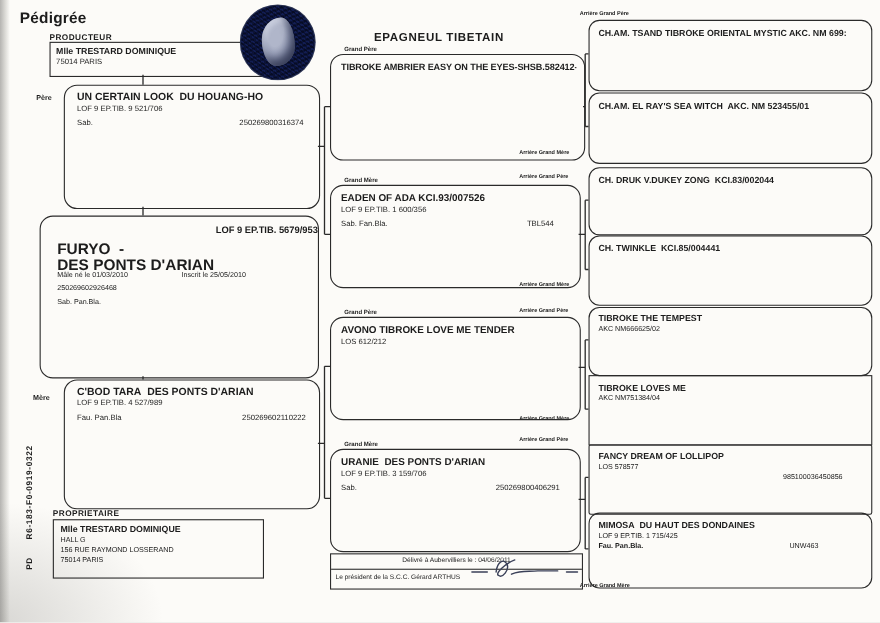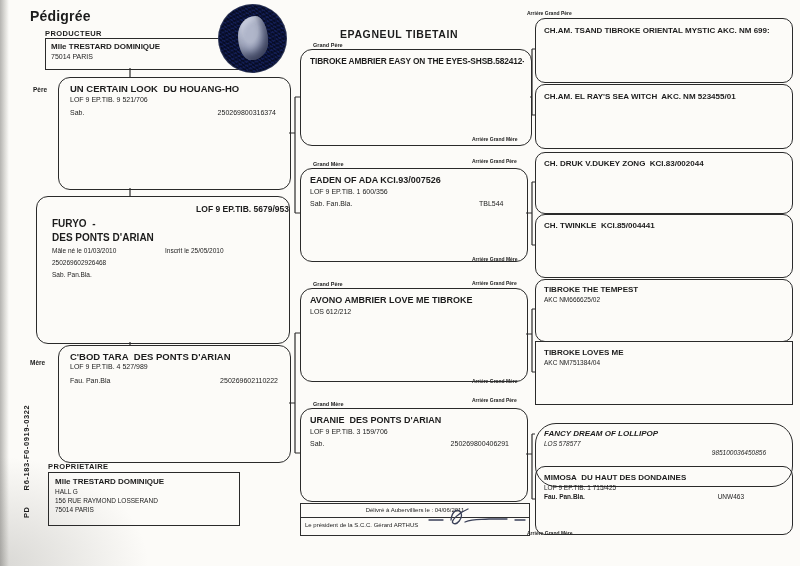--- a/index.html
+++ b/index.html
@@ -12,21 +12,21 @@
   .abs{position:absolute;}
   .box{position:absolute;border:1.6px solid #2a2a2a;border-radius:12px;}
   .sqbox{position:absolute;border:1.5px solid #2a2a2a;}
   .box span,.sqbox span{position:absolute;white-space:nowrap;}
   .title{font-size:14px;font-weight:700;letter-spacing:.2px;}
   .breed{font-size:10.5px;font-weight:700;letter-spacing:.6px;}
   .seclbl{font-size:7.5px;font-weight:700;letter-spacing:.4px;}
   .rolelbl{font-size:6.5px;font-weight:700;}
   .gplbl{font-size:5.5px;font-weight:700;}
   .aglbl{font-size:5px;font-weight:700;color:#222;}
-  .n10{font-size:10px;font-weight:700;}
+  .n10{font-size:14px;font-weight:700;}
   .n95{font-size:9.5px;font-weight:700;}
   .n9{font-size:9px;font-weight:700;}
   .n85{font-size:8.3px;font-weight:700;letter-spacing:-.1px;}
   .n8{font-size:8px;font-weight:700;}
   .s7{font-size:7px;}
   .s65{font-size:6.5px;}
   .c-lof{font-size:8.5px;font-weight:700;width:100%;text-align:right;left:0;}
   .stamp{position:absolute;left:218px;top:4px;width:69px;height:69px;border-radius:50%;
          background:repeating-linear-gradient(37deg,#1c2540 0 1.5px,#2c3a63 1.5px 3px),
                     repeating-linear-gradient(-24deg,#202a49 0 2px,#35406a 2px 4px);
@@ -53,21 +53,21 @@
   <svg class="abs" style="left:0;top:0;" width="800" height="566" viewBox="0 0 800 566">
     <path d="M130 68 V77 M130 188 V196 M130 342 V345
              M289 133 H295 M295 97 V213 M295 97 H300 M295 213 H300
              M289 403 H295 M295 333 V453 M295 333 H300 M295 453 H300
              M530 97 H532 M532 49 V115 M532 49 H535 M532 115 H535
              M526 213 H532 M532 182 V245 M532 182 H535 M532 245 H535
              M526 334 H532 M532 309 V372 M532 309 H535 M532 372 H535
              M526 454 H532 M532 434 V499 M532 434 H535 M532 499 H535" stroke="#2b2b2b" stroke-width="1.2" fill="none"></path>
   </svg>
 
-  <div class="abs title" style="left:30px;top:8px;text-align:center;">Pédigrée</div>
+  <div class="abs title" style="left:18px;top:8px;text-align:center;">Pédigrée</div>
   <div class="abs seclbl" style="left:45px;top:29px;">PRODUCTEUR</div>
   <div class="sqbox" style="left:45px;top:38px;width:196px;height:30px;">
     <span class="n8" style="left:5px;top:3px;">Mlle TRESTARD DOMINIQUE</span>
     <span class="s7" style="left:5px;top:14px;">75014 PARIS</span>
   </div>
   <div class="stamp">
     <div class="stamp-figure"></div>
   </div>
   <div class="abs breed" style="left:340px;top:28px;">EPAGNEUL TIBETAIN</div>
 
@@ -113,21 +113,21 @@
   <div class="box" style="left:300px;top:49px;width:230px;height:95px;">
     <span class="n85" style="left:9px;top:6px;max-width:214px;overflow:hidden;">TIBROKE AMBRIER EASY ON THE EYES-SHSB.582412-0</span>
   </div>
   <div class="box" style="left:300px;top:168px;width:226px;height:92px;">
     <span class="n9" style="left:9px;top:6px;text-align:center;">EADEN OF ADA KCI.93/007526</span>
     <span class="s7" style="left:9px;top:19px;">LOF 9 EP.TIB. 1 600/356</span>
     <span class="s7" style="left:9px;top:31px;">Sab. Fan.Bla.</span>
     <span class="s7" style="left:178px;top:31px;">TBL544</span>
   </div>
   <div class="box" style="left:300px;top:288px;width:226px;height:92px;">
-    <span class="n9" style="left:9px;top:6px;">AVONO AMBRIER LOVE ME TIBROKE</span>
+    <span class="n9" style="left:9px;top:6px;">AVONO TIBROKE LOVE ME TENDER</span>
     <span class="s7" style="left:9px;top:19px;">LOS 612/212</span>
   </div>
   <div class="box" style="left:300px;top:408px;width:226px;height:92px;">
     <span class="n9" style="left:9px;top:6px;">URANIE&nbsp; DES PONTS D'ARIAN</span>
     <span class="s7" style="left:9px;top:19px;">LOF 9 EP.TIB. 3 159/706</span>
     <span class="s7" style="left:9px;top:31px;">Sab.</span>
     <span class="s7" style="right:18px;top:31px;">250269800406291</span>
   </div>
 
   <div class="box" style="left:535px;top:18px;width:256px;height:63px;border-radius:10px;">
@@ -143,21 +143,21 @@
     <span class="n8" style="left:8px;top:6px;">CH. TWINKLE&nbsp; KCI.85/004441</span>
   </div>
   <div class="box" style="left:535px;top:279px;width:256px;height:61px;border-radius:10px;">
     <span class="n8" style="left:8px;top:5px;">TIBROKE THE TEMPEST</span>
     <span class="s65" style="left:8px;top:16px;">AKC NM666625/02</span>
   </div>
   <div class="box" style="left:535px;top:341px;width:256px;height:62px;border-radius:0;">
     <span class="n8" style="left:8px;top:6px;">TIBROKE LOVES ME</span>
     <span class="s65" style="left:8px;top:17px;">AKC NM751384/04</span>
   </div>
-  <div class="box" style="left:535px;top:423px;width:256px;height:62px;border-radius:21px;font-style:italic;">
+  <div class="box" style="left:535px;top:404px;width:256px;height:62px;border-radius:2px;">
     <span class="n8" style="left:8px;top:5px;">FANCY DREAM OF LOLLIPOP</span>
     <span class="s65" style="left:8px;top:16px;">LOS 578577</span>
     <span class="s65" style="right:26px;top:25px;">985100036450856</span>
   </div>
   <div class="box" style="left:535px;top:466px;width:256px;height:67px;border-radius:10px;">
     <span class="n8" style="left:8px;top:6px;">MIMOSA&nbsp; DU HAUT DES DONDAINES</span>
     <span class="s65" style="left:8px;top:17px;">LOF 9 EP.TIB. 1 715/425</span>
     <span class="s65" style="left:8px;top:26px;font-weight:700;">Fau. Pan.Bla.</span>
     <span class="s65" style="right:48px;top:26px;">UNW463</span>
   </div>

